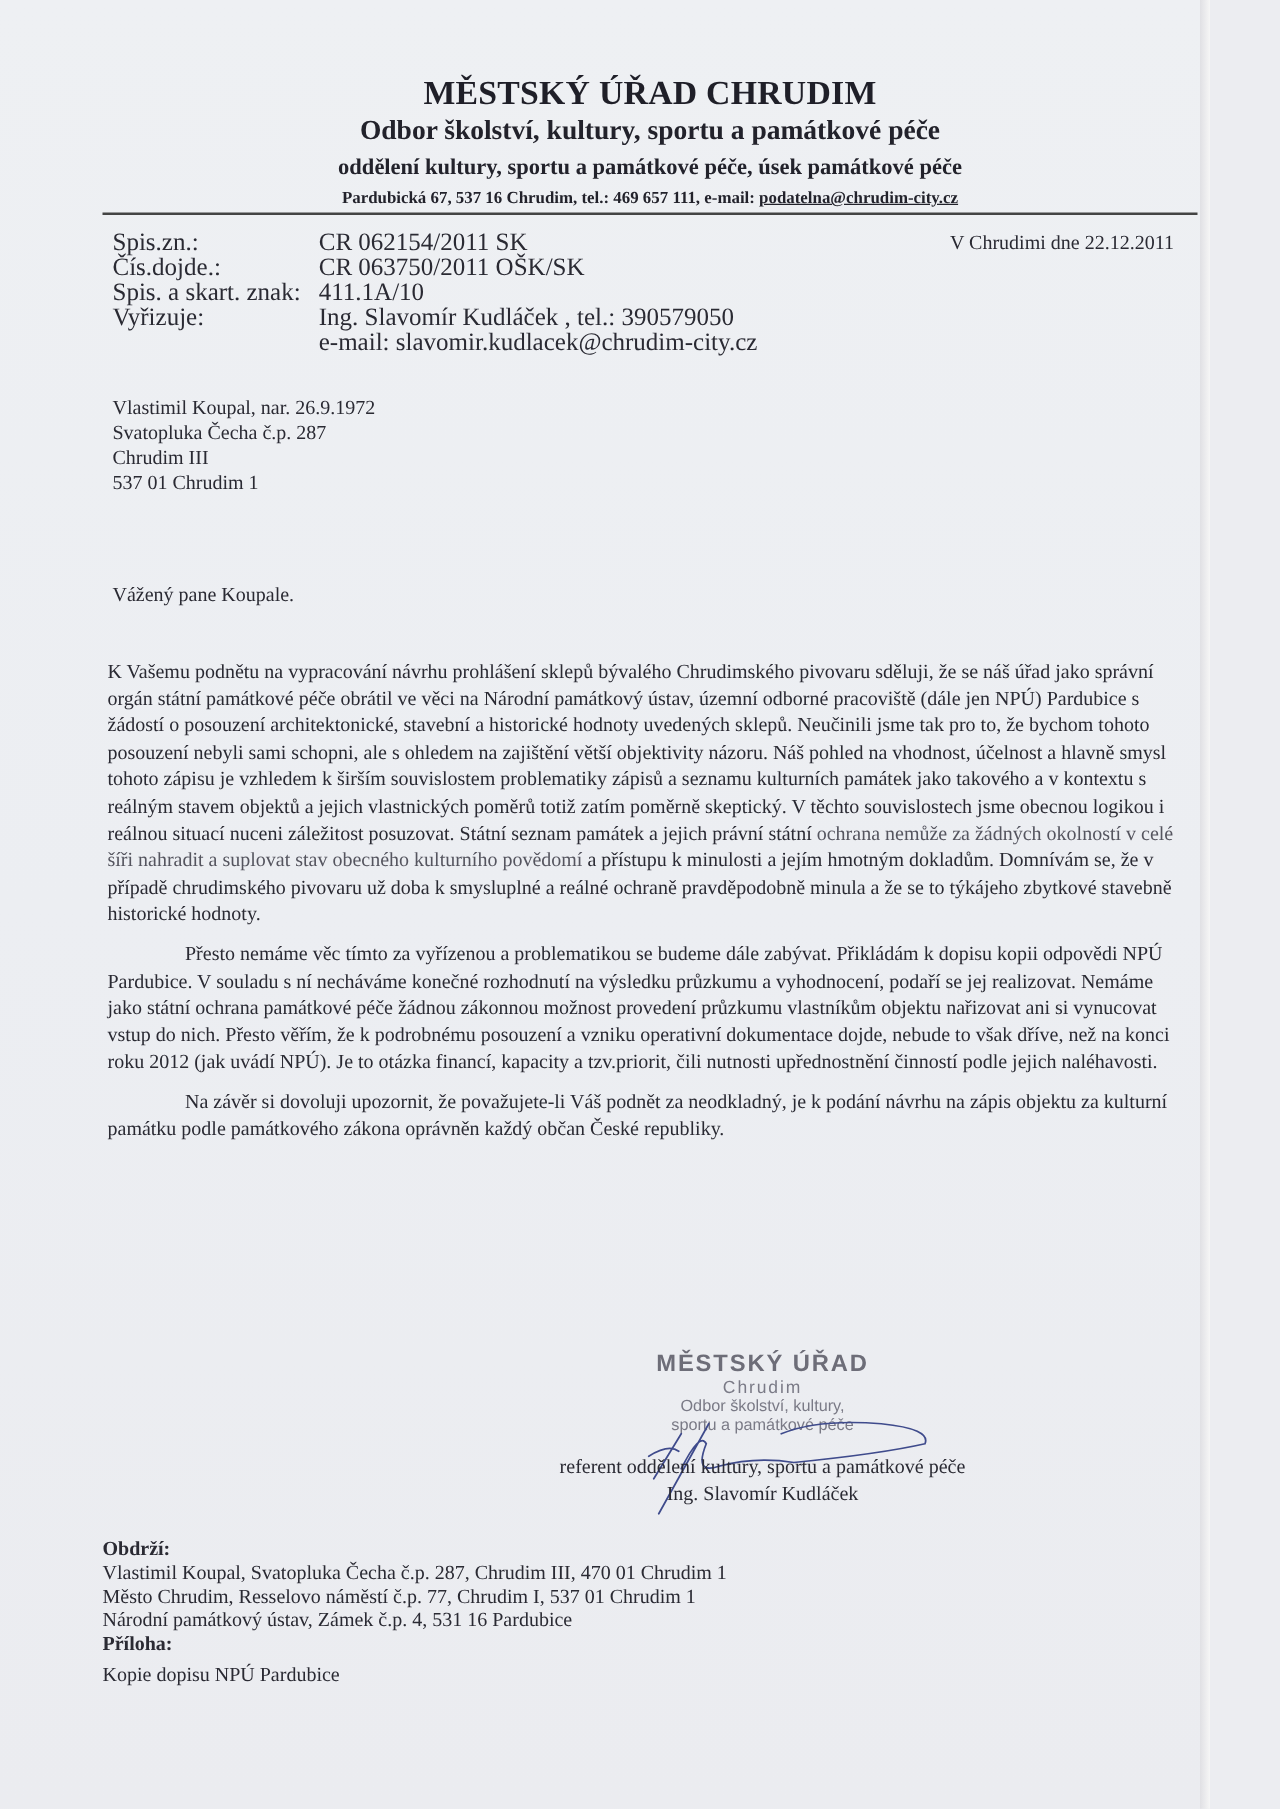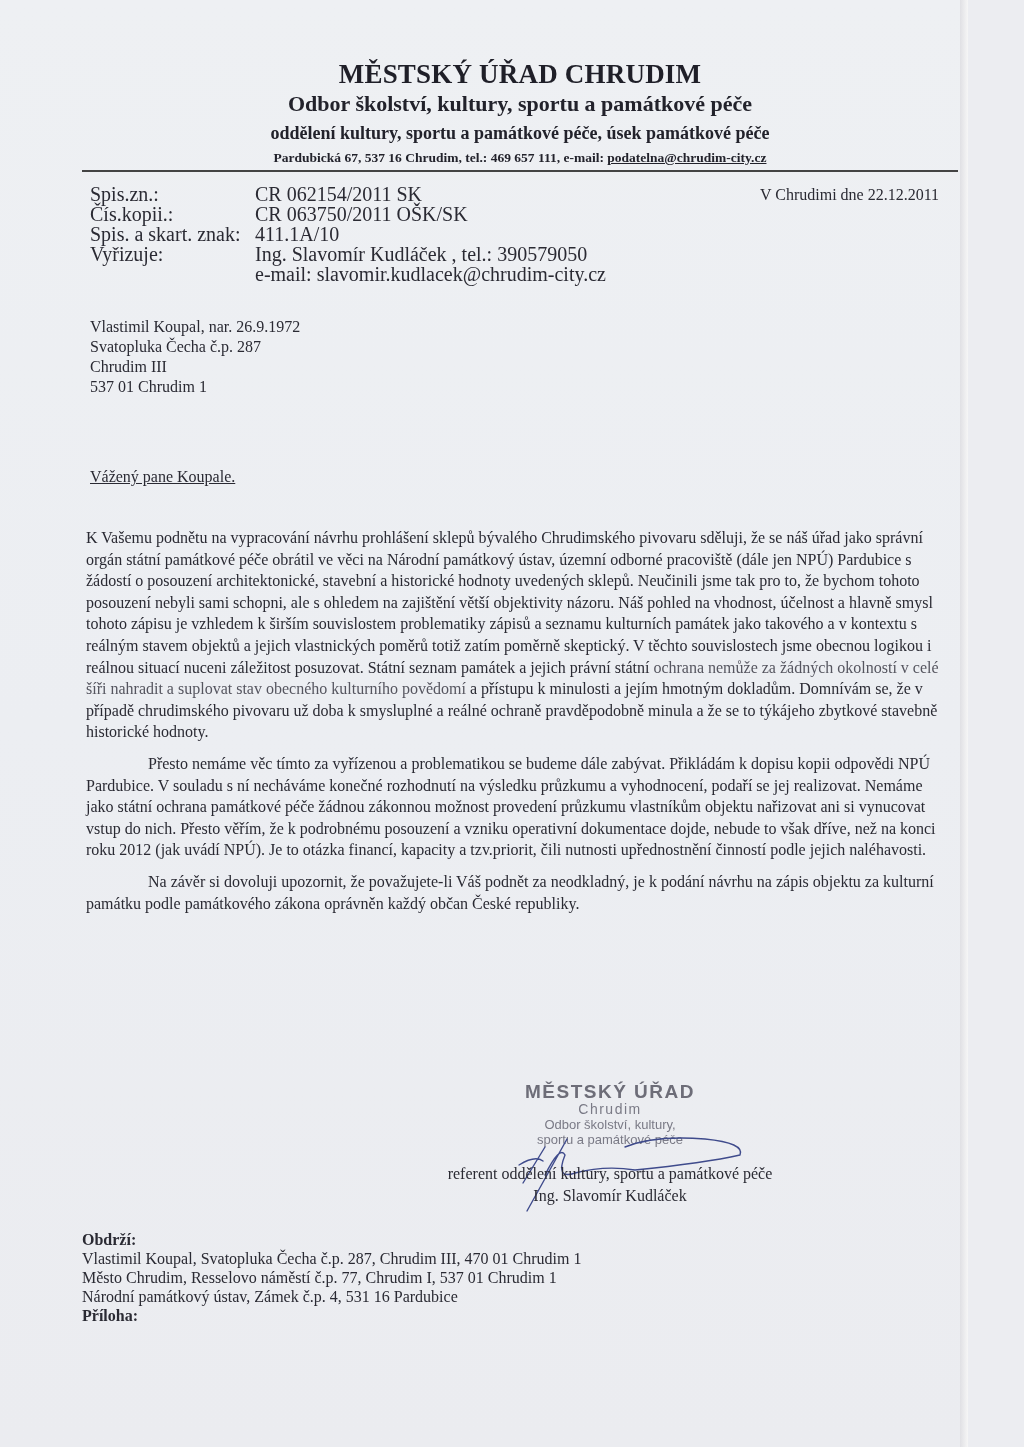--- a/index.html
+++ b/index.html
@@ -26,21 +26,21 @@
     .lh-addr .email { text-decoration: underline; }
     .lh-rule { position: absolute; left: 82px; top: 170px; width: 876px; height: 2px; background: #444; }
 
     .meta { position: absolute; left: 90px; top: 184px; font-size: 20px; line-height: 20px; }
     .meta-row { display: flex; }
     .meta-label { width: 165px; }
     .meta-value { }
     .date { position: absolute; left: 760px; top: 186px; font-size: 16px; }
 
     .address { position: absolute; left: 90px; top: 317px; font-size: 16px; line-height: 20px; }
-    .salutation { position: absolute; left: 90px; top: 468px; font-size: 16px; text-decoration: underline; }
+    .salutation { position: absolute; left: 90px; top: 468px; font-size: 16px; }
 
     .body-text { position: absolute; left: 86px; top: 527px; width: 860px; font-size: 16px; line-height: 21.6px; }
     .para { margin: 0 0 10px 0; }
     .para.indent { text-indent: 62px; }
     .faded { color: #55555f; }
 
     .stamp { position: absolute; left: 490px; top: 1082px; width: 240px; text-align: center; color: #7a7a86; font-family: "Liberation Sans", sans-serif; }
     .stamp-title { font-size: 19px; font-weight: bold; letter-spacing: 1.5px; line-height: 20px; color: #6d6d78; }
     .stamp-line { font-size: 13px; line-height: 15px; }
     .stamp-line.big { font-size: 14px; letter-spacing: 1.5px; }
@@ -67,21 +67,21 @@
     </div>
   </div>
   <div class="lh-rule"></div>
 
   <div class="meta">
     <div class="meta-row">
         <span class="meta-label">Spis.zn.:</span>
         <span class="meta-value">CR 062154/2011 SK</span>
       </div>
     <div class="meta-row">
-        <span class="meta-label">Čís.kopii.:</span>
+        <span class="meta-label">Čís.dojde.:</span>
         <span class="meta-value">CR 063750/2011 OŠK/SK</span>
       </div>
     <div class="meta-row">
         <span class="meta-label">Spis. a skart. znak:</span>
         <span class="meta-value">411.1A/10</span>
       </div>
     <div class="meta-row">
         <span class="meta-label">Vyřizuje:</span>
         <span class="meta-value">Ing. Slavomír Kudláček , tel.: 390579050</span>
       </div>
@@ -126,14 +126,15 @@
     <div>referent oddělení kultury, sportu a památkové péče</div>
     <div>Ing. Slavomír Kudláček</div>
   </div>
 
   <div class="recipients">
     <div class="section-h">Obdrží:</div>
     <div>Vlastimil Koupal, Svatopluka Čecha č.p. 287, Chrudim III, 470 01  Chrudim 1</div>
     <div>Město Chrudim, Resselovo náměstí č.p. 77, Chrudim I, 537 01  Chrudim 1</div>
     <div>Národní památkový ústav, Zámek č.p. 4, 531 16  Pardubice</div>
     <div class="section-h">Příloha:</div>
+    <div class="attach-item">Kopie dopisu NPÚ Pardubice</div>
   </div>
 </div>
 
 </body></html>

